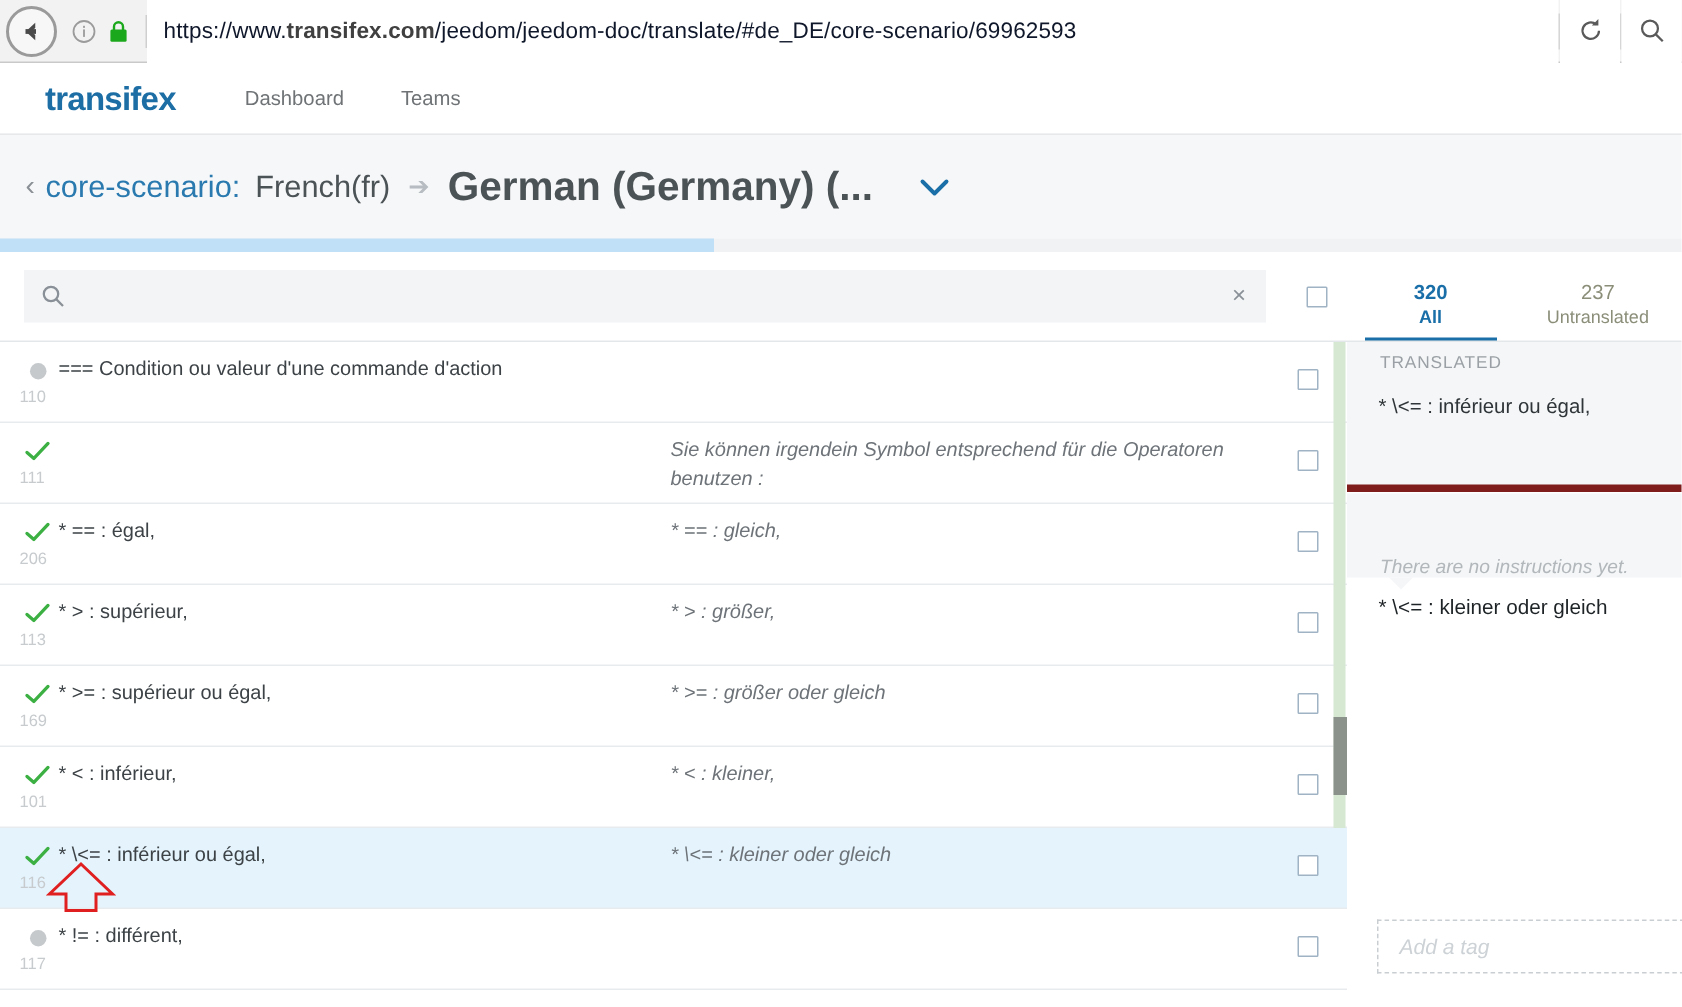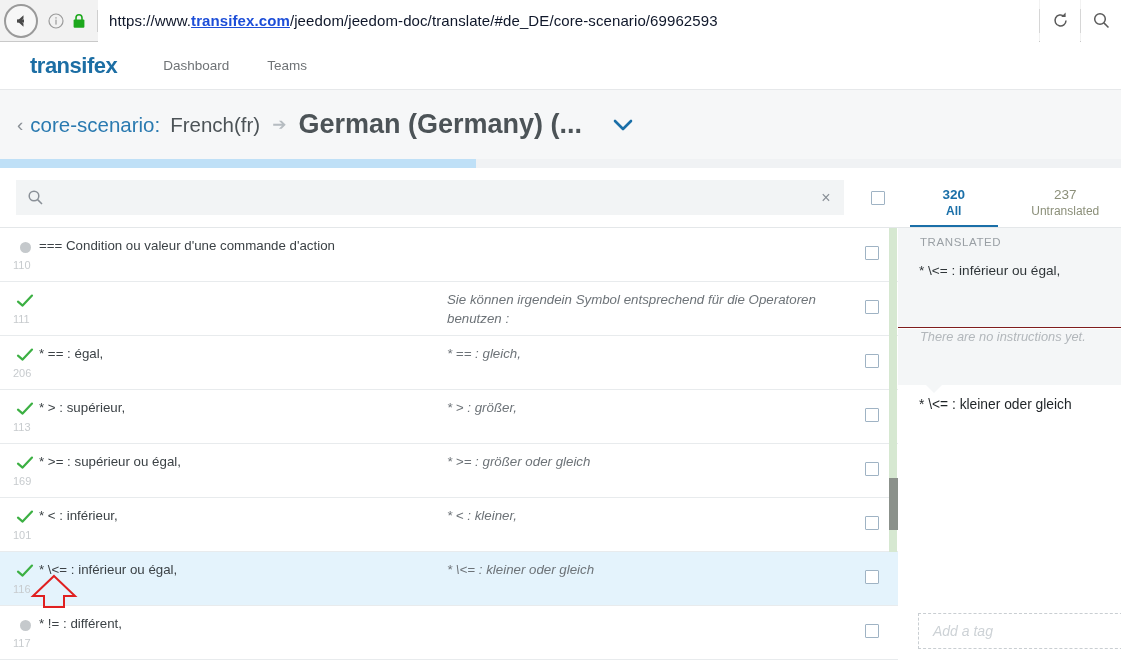--- a/index.html
+++ b/index.html
@@ -38,21 +38,21 @@
     padding-left: 11px;
     background: #ffffff;
     overflow: hidden;
   }
   .url-text {
     font-size: 15px;
     color: #8a8a8a;
     white-space: nowrap;
     letter-spacing: 0.1px;
   }
-  .url-text .host-strong { color: #1d4ed8; font-weight: bold; text-decoration: underline; }
+  .url-text .host-strong { color: #404040; font-weight: bold; }
   .url-text .host-dim { color: #0f172a; }
   .chrome-right {
     display: flex; align-items: center; flex: none; height: 42px;
   }
   .chrome-btn {
     width: 40px; height: 42px;
     display: flex; align-items: center; justify-content: center;
     background: #ffffff;
   }
   .chrome-divider { width:1px; height: 24px; background:#d6d6d6; }
@@ -248,34 +248,34 @@
   }
 
   
   .rpanel {
     position: absolute; left: 898px; top: 228px; width: 223px; height: 443px;
     background: #ffffff;
   }
   .rp-translated {
     position: absolute; left: 0; top: 0; width: 223px; height: 100px;
     background: #f4f6f7;
-    border-bottom: 1px solid #7f1d1d;
+    border-bottom: 5px solid #7f1d1d;
   }
   .rp-label {
     position: absolute; left: 22px; top: 8px;
     font-size: 11.5px; letter-spacing: 0.6px; color: #9aa0a5;
   }
   .rp-source {
     position: absolute; left: 21px; top: 33px; width: 195px;
     font-size: 13.6px; color: #2f3538; line-height: 19px;
   }
   .rp-instructions {
     position: absolute; left: 0; top: 101px; width: 223px; height: 56px;
     background: #f4f6f7;
-    display: flex; align-items: flex-start;
+    display: flex; align-items: flex-end;
   }
   .rp-instructions span {
     margin-left: 22px;
     font-size: 12.8px; color: #b2b7bb; font-style: italic;
   }
   .rp-caret {
     position: absolute; left: 28px; top: 157px;
     width: 0; height: 0;
     border-left: 8px solid transparent;
     border-right: 8px solid transparent;

